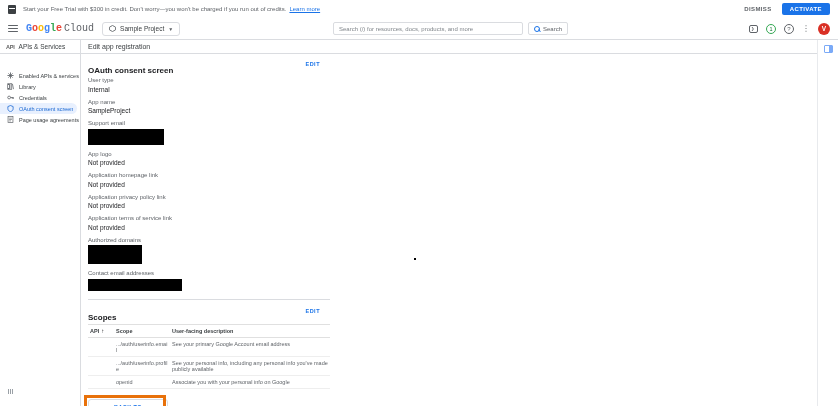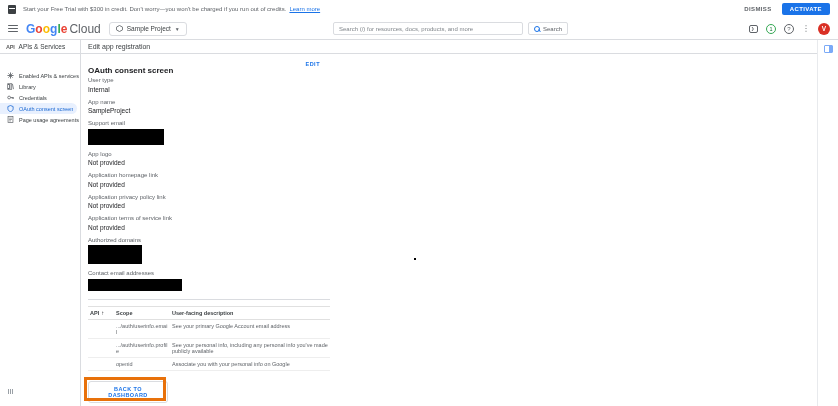--- a/index.html
+++ b/index.html
@@ -18,21 +18,21 @@
   .dismiss-btn { font-size:6px; font-weight:bold; color:#5f6368; letter-spacing:.4px; cursor:pointer; }
   .activate-btn { font-size:6px; font-weight:bold; color:#fff; background:#1a73e8; border:none;
     border-radius:2px; padding:3px 8px; letter-spacing:.4px; cursor:pointer; }
 
   
   .header { position:absolute; left:0; top:18px; width:838px; height:22px;
     border-bottom:1px solid #dadce0; display:flex; align-items:center; padding:0 8px; }
   .menu-icon { width:10px; height:8px; display:flex; flex-direction:column; justify-content:space-between;
     margin-right:8px; cursor:pointer; flex:none; }
   .menu-icon span { height:1.4px; background:#5f6368; border-radius:1px; }
-  .logo { font-size:12px; margin-right:8px; white-space:nowrap; cursor:pointer; }
+  .logo { font-size:10px; margin-right:8px; white-space:nowrap; cursor:pointer;font-family:Liberation Mono, monospace; }
   .logo b { font-weight:bold; }
   .lg0,.lg3{color:#4285F4}.lg1,.lg5{color:#EA4335}.lg2{color:#FBBC04}.lg4{color:#34A853}
   .logo-cloud { color:#5f6368; margin-left:2px; }
   .project-picker { display:flex; align-items:center; gap:4px; border:1px solid #dadce0;
     border-radius:3px; height:14px; padding:0 6px; cursor:pointer; background:#fff; }
   .project-icon { width:7px; height:7px; flex:none; }
   .project-name { font-size:6.5px; color:#3c4043; }
   .caret { font-size:5px; color:#5f6368; }
 
   .search-wrap { position:absolute; left:333px; top:4px; display:flex; }
@@ -267,20 +267,24 @@
       <div class="field-label">Authorized domains</div>
       <div class="redact r-domains"></div>
     </div>
     <div class="field">
       <div class="field-label">Contact email addresses</div>
       <div class="redact r-contact"></div>
     </div>
 
     <div class="divider"></div>
 
+    <div class="section-head">
+      <span class="section-title">Scopes</span>
+      <span class="edit-link">EDIT</span>
+    </div>
 
     <table class="scopes-table">
       <thead>
         <tr>
           <th class="col-api"><span>API</span><span class="sort-arrow">↑</span></th>
           <th class="col-scope">Scope</th>
           <th class="col-desc">User-facing description</th>
         </tr>
       </thead>
       <tbody>

